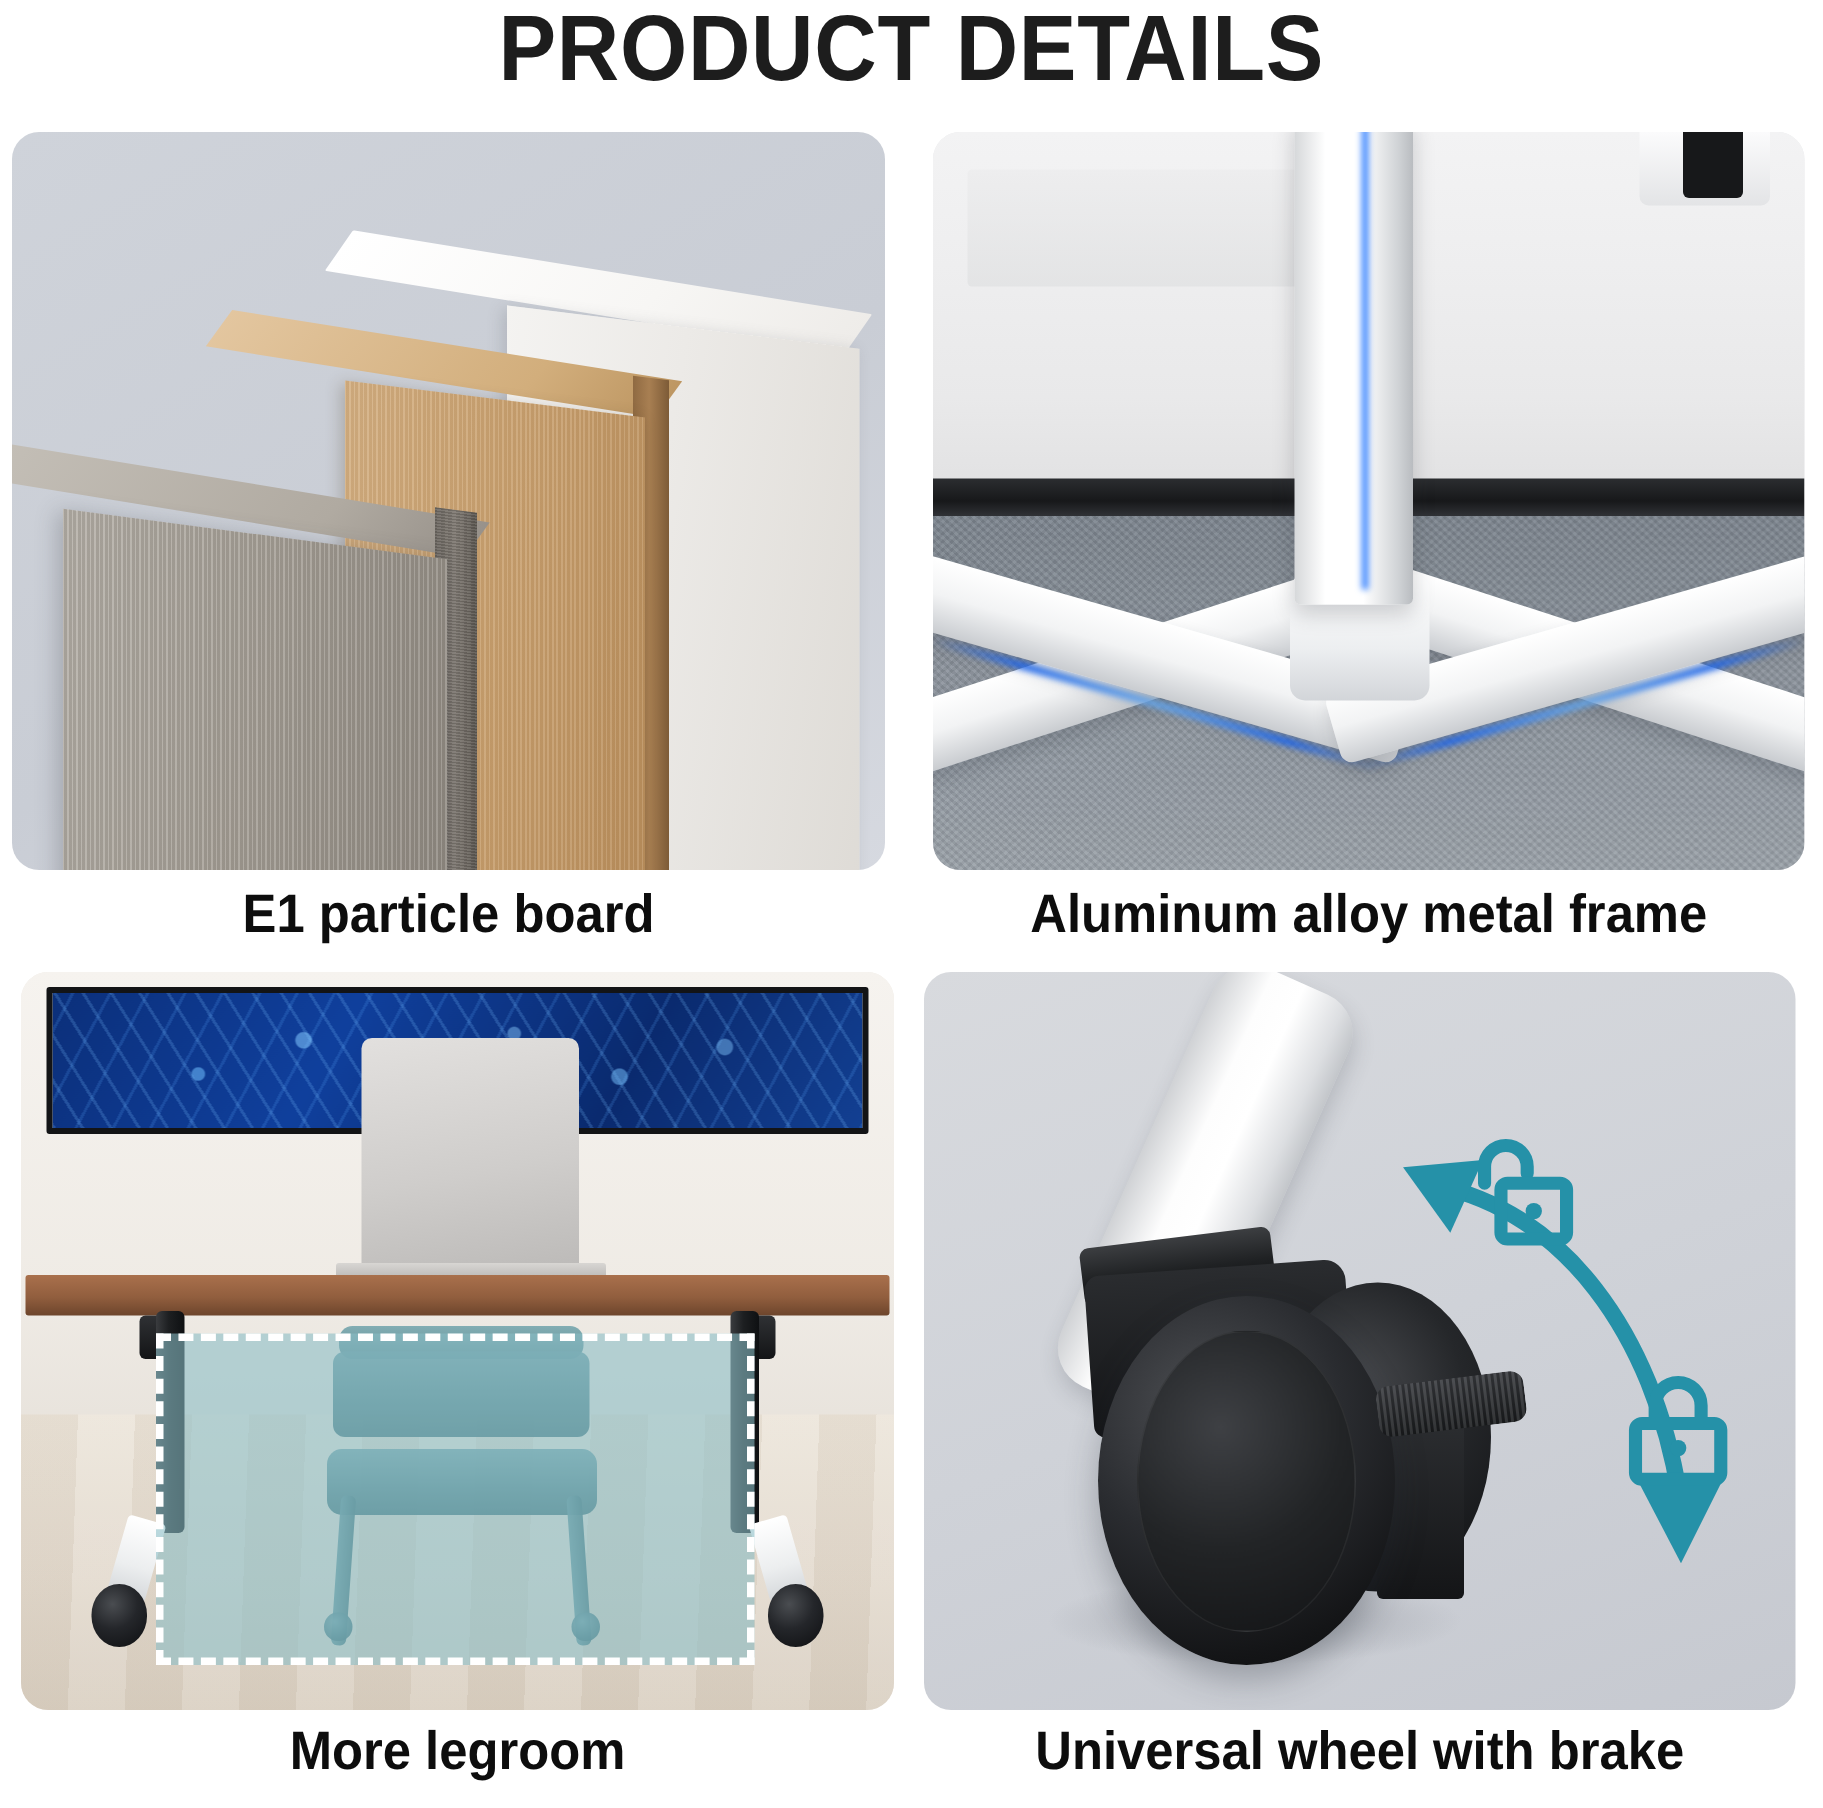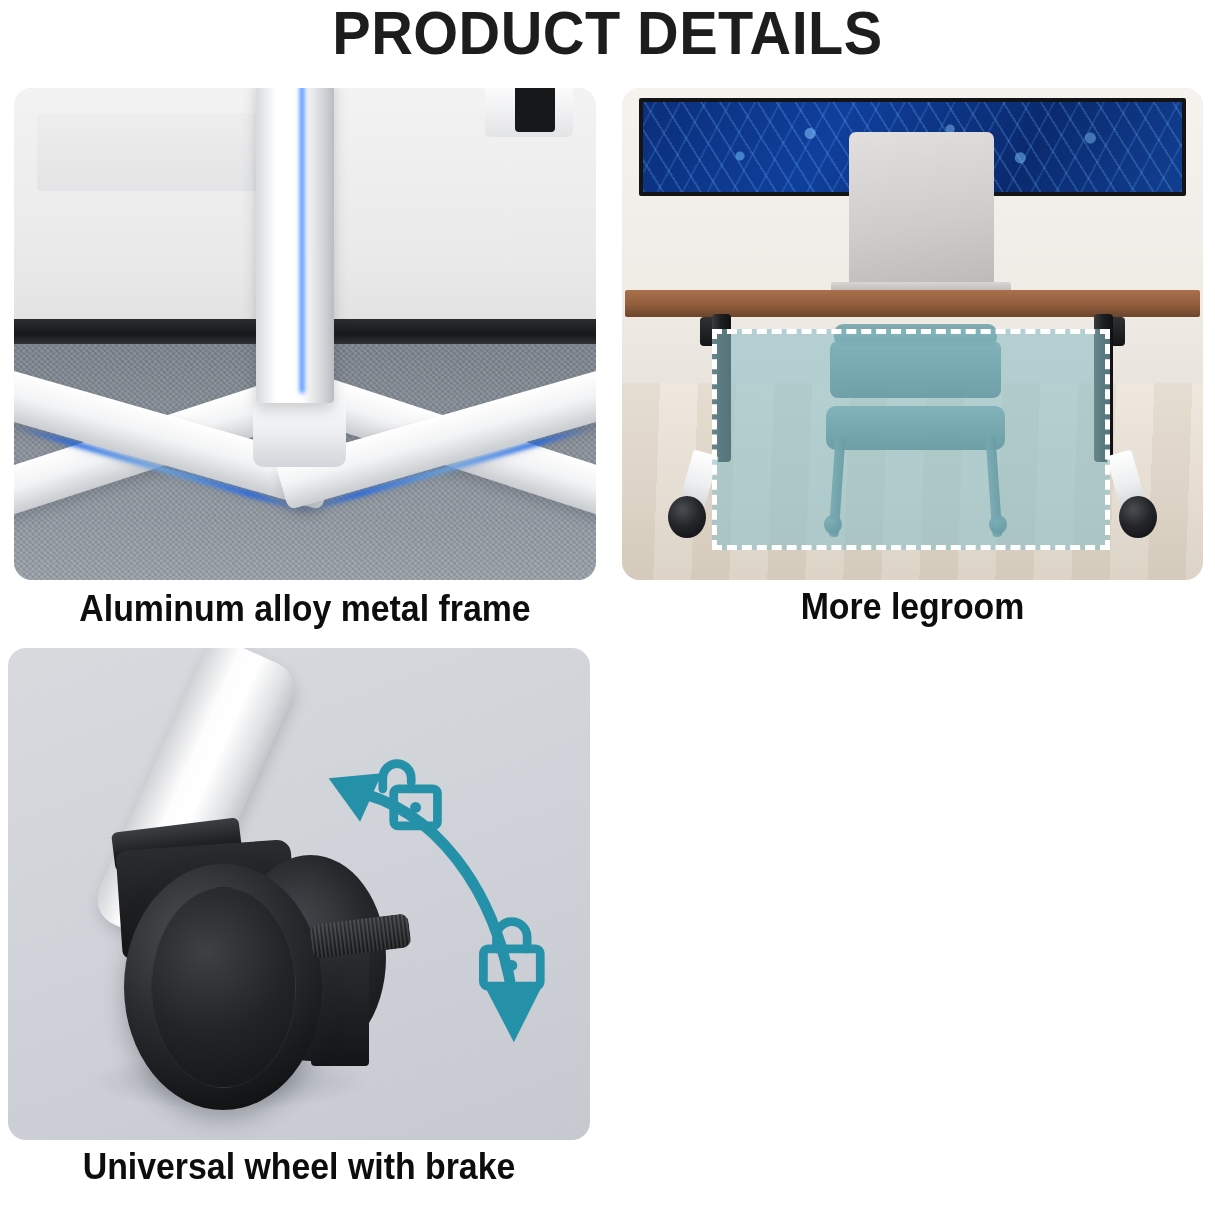--- a/index.html
+++ b/index.html
@@ -405,20 +405,33 @@
 </style>
 </head>
 <body>
 
 <div id="page">
 
   <div class="page-title">PRODUCT DETAILS</div>
 
   <div class="grid">
 
+    <div class="cell left row1">
+      <div class="panel p1">
+        <div class="board-white-top"></div>
+        <div class="board-white-face"></div>
+        <div class="board-tan-top"></div>
+        <div class="board-tan-edge"></div>
+        <div class="board-tan-face"></div>
+        <div class="board-gray-top"></div>
+        <div class="board-gray-edge"></div>
+        <div class="board-gray-face"></div>
+      </div>
+      <div class="caption">E1 particle board</div>
+    </div>
 
     <div class="cell right row1">
       <div class="panel p2">
         <div class="p2-wall"></div>
         <div class="p2-topshelf"></div>
         <div class="p2-clipplate"></div>
         <div class="p2-blackclip"></div>
         <div class="p2-baseboard"></div>
         <div class="p2-floor"></div>
 

